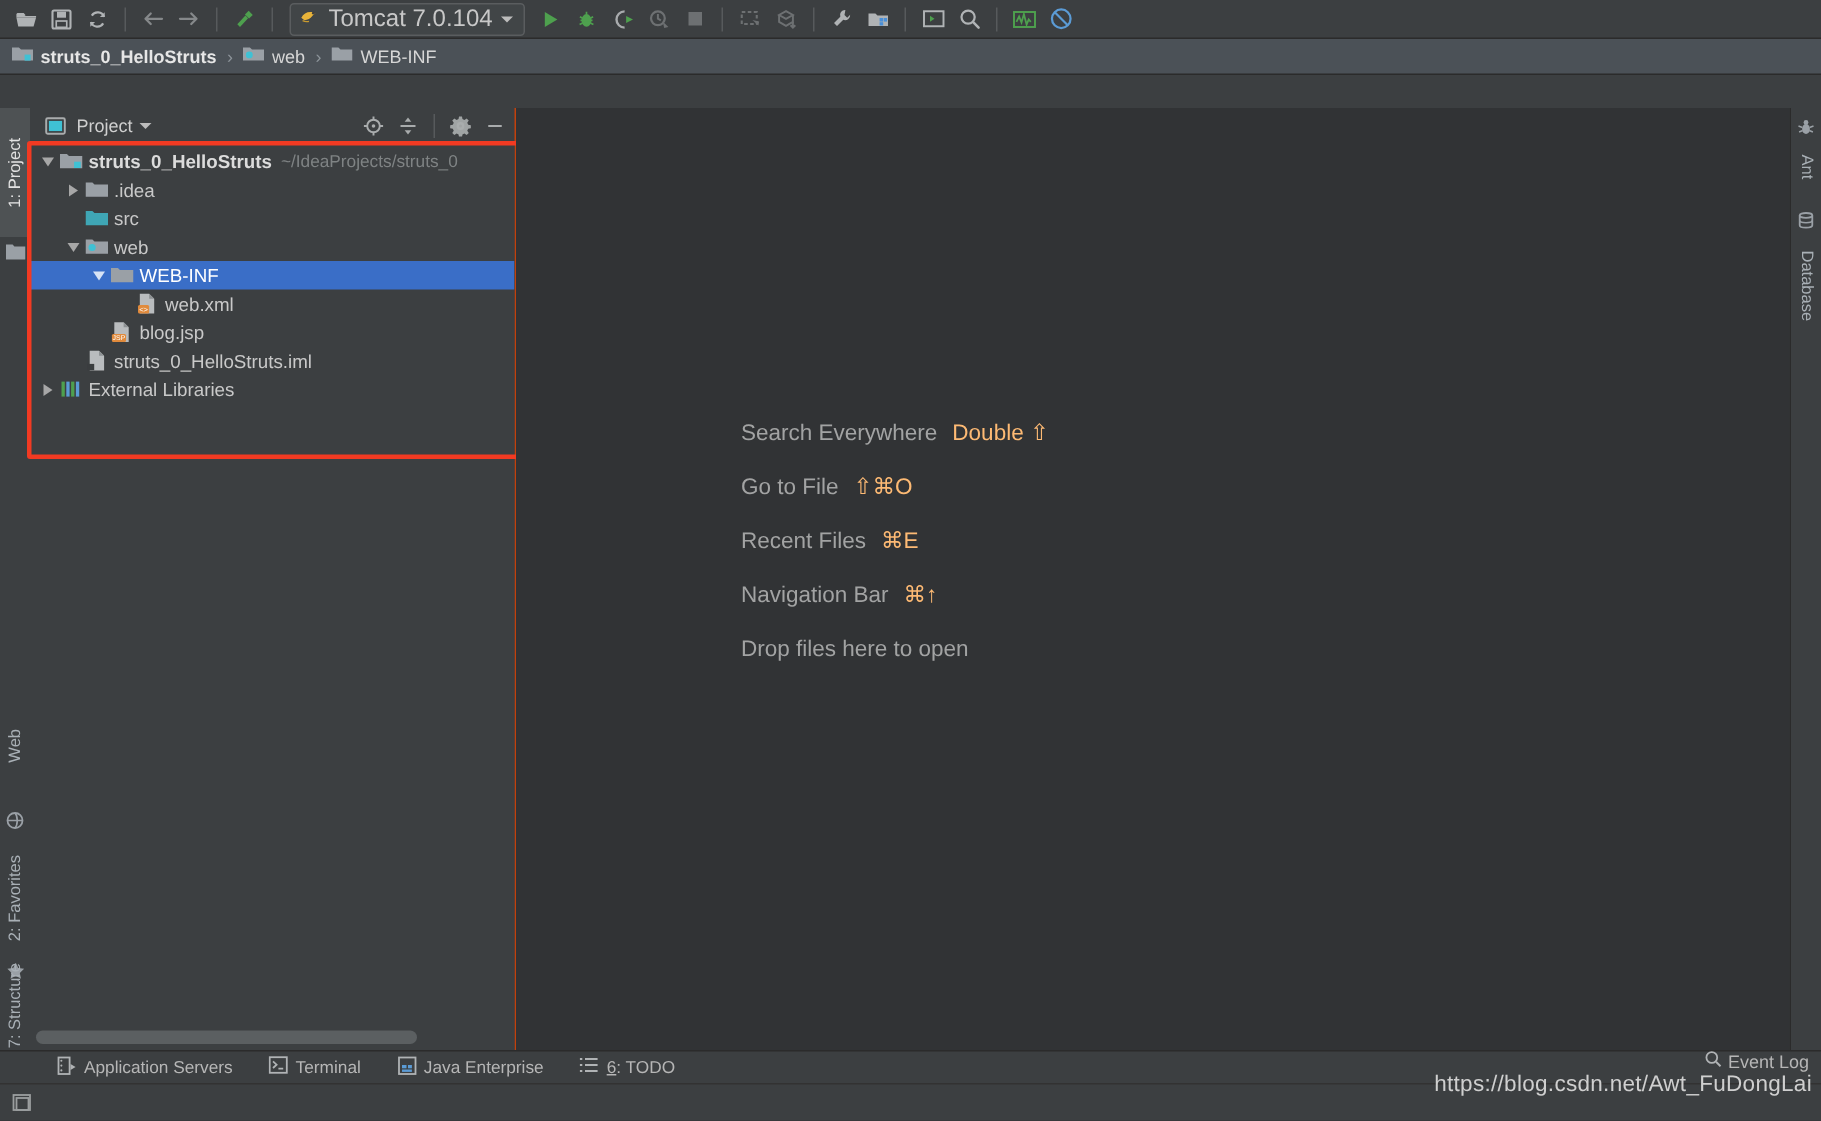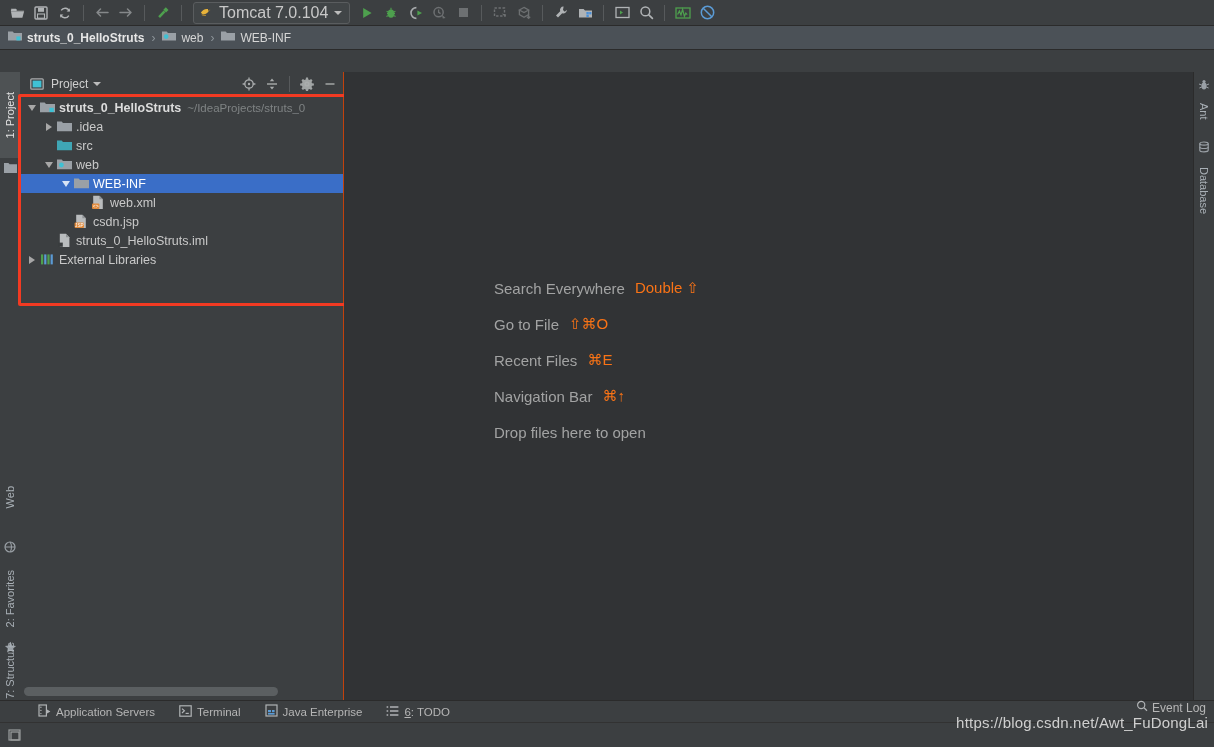--- a/index.html
+++ b/index.html
@@ -125,21 +125,21 @@
   }
 
   
   .editor{
     position:absolute;left:344px;right:21px;top:0;bottom:0;
     background:#313335;
   }
   .hints{position:absolute;left:150px;top:198px;font-size:15px;}
   .hint{display:flex;align-items:center;gap:10px;height:36px;}
   .hint .name{color:#a2a3a3;}
-  .hint .key{color:#f97316;font-size:15px;}
+  .hint .key{color:#fdba74;font-size:15px;}
 
   
   .bottombar{
     position:absolute;left:0;right:0;bottom:25px;height:22px;
     background:#3c3f41;border-top:1px solid #2b2b2b;
     display:flex;align-items:center;box-sizing:border-box;
   }
   .btab{
     display:flex;align-items:center;gap:5px;font-size:11.5px;
     color:#b6b6b6;padding:0 12px;height:22px;
@@ -517,21 +517,21 @@
             <div class="row" style="padding-left: 40px;">
               <span class="arrow"></span>
               <span class="ico">
                 <svg width="15" height="15" viewBox="0 0 15 15">
                   <path d="M2.2 0.8h6.2l3.4 3.4v9.8H2.2z" fill="#b9bcbe"></path>
                   <path d="M8.4 0.8l3.4 3.4H8.4z" fill="#8e9294"></path>
                   <rect x="0.6" y="8.6" width="9.4" height="5.4" rx="1" fill="#e08a3c"></rect>
                   <text x="5.3" y="12.9" font-size="4.6" fill="#fff" text-anchor="middle" font-family="sans-serif">JSP</text>
                 </svg>
               </span>
-              <span class="lbl">csdn.jsp</span>
+              <span class="lbl">blog.jsp</span>
             </div>
             <div class="row" style="padding-left: 23px;">
               <span class="arrow"></span>
               <span class="ico">
                 <svg width="15" height="15" viewBox="0 0 15 15">
                   <path d="M2.8 0.8h6.2l3.4 3.4v9.8H2.8z" fill="#b9bcbe"></path>
                   <path d="M9 0.8l3.4 3.4H9z" fill="#8e9294"></path>
                   <rect x="1.2" y="9.6" width="4.6" height="4.2" fill="#3a3d3f"></rect>
                 </svg>
               </span>

